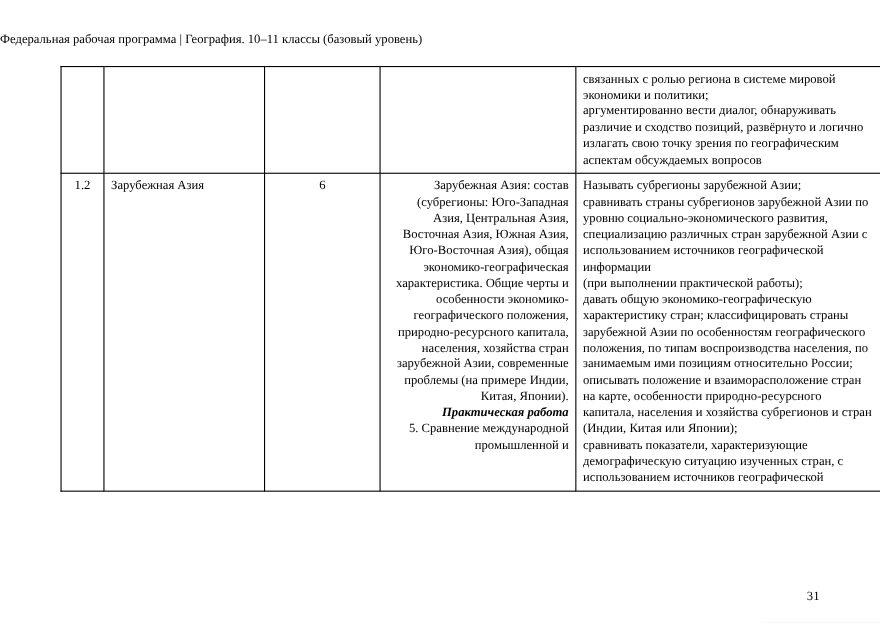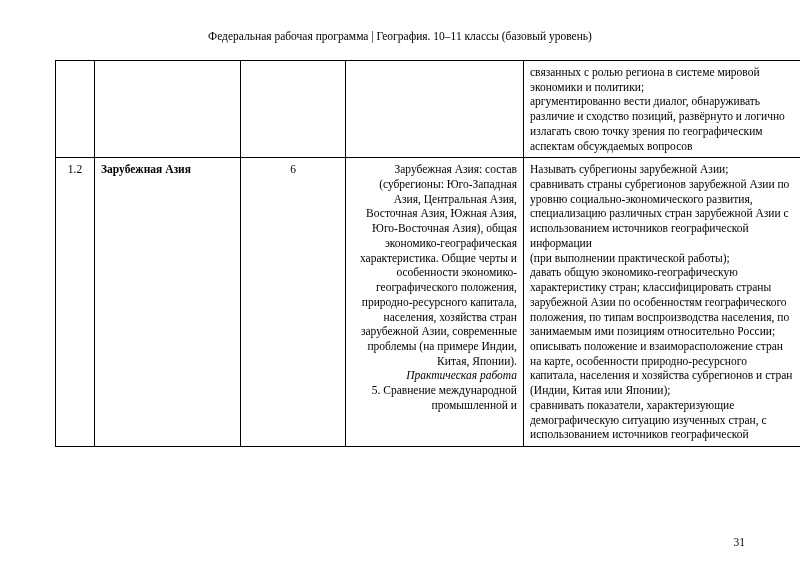--- a/index.html
+++ b/index.html
@@ -15,21 +15,21 @@
     box-sizing: border-box;
     font-family: "Liberation Serif", serif;
     color: #000000;
     overflow: hidden;
   }
   .header {
     position: absolute;
     top: 30px;
     left: 0;
     width: 800px;
-    text-align: center;
+    text-align: left;
     font-size: 11.5px;
     font-family: "Liberation Serif", serif;
     color: #000;
   }
   table.doc-table {
     position: absolute;
     top: 60px;
     left: 55px;
     width: 690px;
     border-collapse: collapse;
@@ -38,26 +38,26 @@
   }
   table.doc-table td {
     border: 1px solid #000000;
     vertical-align: top;
     padding: 4px 6px 4px 6px;
     font-size: 11.5px;
     line-height: 1.28;
     font-family: "Liberation Serif", serif;
   }
   .col-num { width: 26px; text-align: center; margin-top: 43px; }
-  .col-topic { width: 133px; font-weight: bold; }
+  .col-topic { width: 133px; }
   .col-hours { width: 92px; text-align: center; }
   .col-content { width: 165px; }
   .col-skills { width: 264px; }
   .cell-empty { }
-  .italic { font-style: italic; }
+  .italic { font-style: italic; font-weight: bold; }
   .pagenum {
     position: absolute;
     right: 55px;
     bottom: 18px;
     font-size: 11.5px;
     font-family: "Liberation Serif", serif;
   }
   p.block { margin: 0; text-align: right; }
 </style>
 </head>

